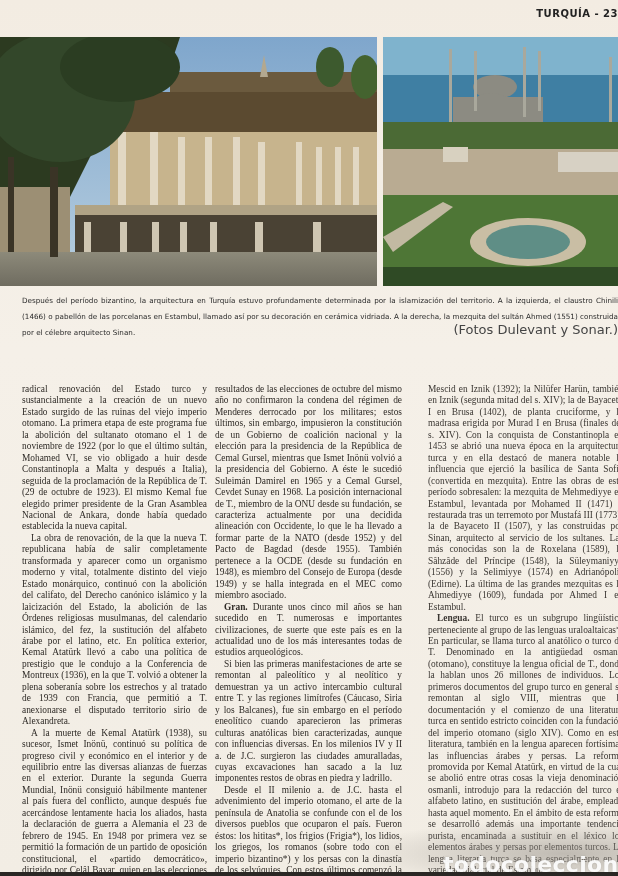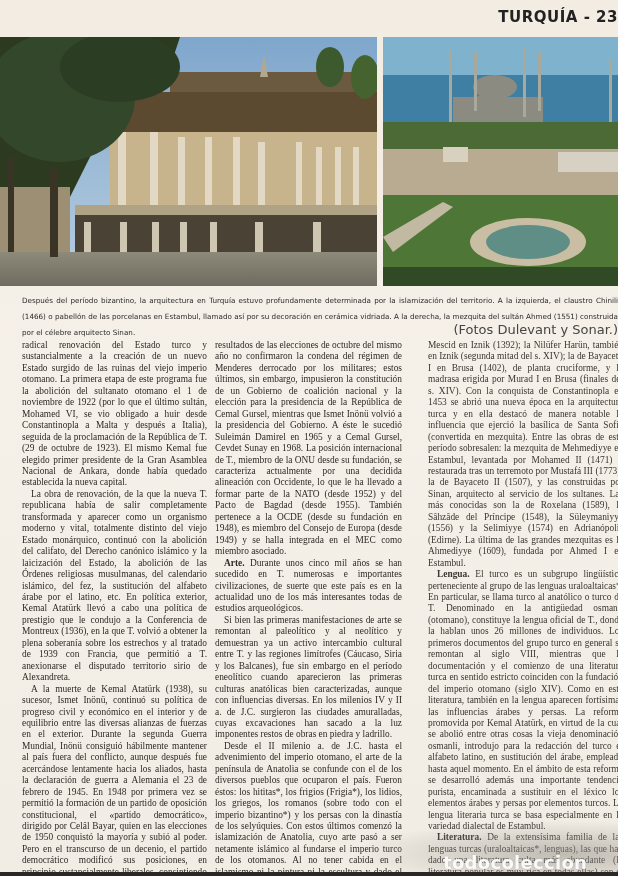--- a/index.html
+++ b/index.html
@@ -1,37 +1,37 @@
 <!DOCTYPE html>
 <html><head>
 <meta charset="utf-8">
 <style>
   html,body{margin:0;padding:0;}
   body{width:618px;height:876px;overflow:hidden;background:#f4efe6;position:relative;
        font-family:"Liberation Serif","DejaVu Serif",serif;color:#2a2622;}
   .page{position:absolute;inset:0;background:linear-gradient(180deg,#f3ece2 0%,#f5f0e8 40%,#f2ede4 100%);}
   .running-head{position:absolute;top:8px;right:0;font-family:"DejaVu Sans","Liberation Sans",sans-serif;
-       font-weight:bold;font-size:15px;letter-spacing:0.5px;color:#222;white-space:nowrap;text-align:center;}
+       font-weight:bold;font-size:10px;letter-spacing:0.5px;color:#222;white-space:nowrap;text-align:center;}
   .photo{position:absolute;top:37px;height:249px;overflow:hidden;}
   .photo-left{left:0;width:377px;}
   .photo-right{left:383px;width:235px;}
   .photo svg{display:block;width:100%;height:100%;}
   .caption{position:absolute;left:22px;top:293px;width:596px;font-family:"DejaVu Sans","Liberation Sans",sans-serif;
        font-size:7.2px;line-height:16px;color:#2b2b2b;text-align:justify;}
   .credit{position:absolute;right:0;top:322px;font-family:"DejaVu Sans","Liberation Sans",sans-serif;
        font-size:13px;color:#444;white-space:nowrap;}
   .col{position:absolute;top:340px;font-size:9.4px;line-height:11.45px;text-align:justify;hyphens:auto;color:#2e2a26;}
   .col p{margin:0;text-indent:9px;}
-  .col p.first{text-indent:0;}
+  .col p.first{text-indent:0;margin-top:44px;}
   .col-1{left:22px;width:185px;}
   .col-2{left:215px;width:187px;}
   .col-3{left:428px;width:195px;color:#3a3632;}
   .section-head{font-weight:bold;}
   .watermark{position:absolute;left:443px;top:852px;font-family:"DejaVu Sans","Liberation Sans",sans-serif;
-       font-weight:bold;font-size:18px;color:rgba(255,255,255,0.92);letter-spacing:0.3px;
+       font-weight:bold;font-size:22px;color:rgba(255,255,255,0.92);letter-spacing:0.3px;
        text-shadow:0 0 2px rgba(120,120,120,0.35);}
   .fold-shadow{position:absolute;left:350px;top:820px;width:268px;height:56px;
        background:radial-gradient(ellipse at 80% 60%,rgba(150,145,138,0.55),rgba(150,145,138,0) 70%);}
   .bottom-edge{position:absolute;left:0;bottom:0;width:618px;height:4px;background:#2a2724;}
 </style>
 </head>
 <body>
 
 <div class="page">
 
@@ -121,21 +121,21 @@
   <div class="credit">(Fotos Dulevant y Sonar.)</div>
 
   <div class="col col-1">
     <p class="first">radical renovación del Estado turco y sustancialmente a la creación de un nuevo Estado surgido de las ruinas del viejo imperio otomano. La primera etapa de este programa fue la abolición del sultanato otomano el 1 de noviembre de 1922 (por lo que el último sultán, Mohamed VI, se vio obligado a huir desde Constantinopla a Malta y después a Italia), seguida de la proclamación de la República de T. (29 de octubre de 1923). El mismo Kemal fue elegido primer presidente de la Gran Asamblea Nacional de Ankara, donde había quedado establecida la nueva capital.</p>
     <p>La obra de renovación, de la que la nueva T. republicana había de salir completamente transformada y aparecer como un organismo moderno y vital, totalmente distinto del viejo Estado monárquico, continuó con la abolición del califato, del Derecho canónico islámico y la laicización del Estado, la abolición de las Órdenes religiosas musulmanas, del calendario islámico, del fez, la sustitución del alfabeto árabe por el latino, etc. En política exterior, Kemal Atatürk llevó a cabo una política de prestigio que le condujo a la Conferencia de Montreux (1936), en la que T. volvió a obtener la plena soberanía sobre los estrechos y al tratado de 1939 con Francia, que permitió a T. anexionarse el disputado territorio sirio de Alexandreta.</p>
     <p>A la muerte de Kemal Atatürk (1938), su sucesor, Ismet Inönü, continuó su política de progreso civil y económico en el interior y de equilibrio entre las diversas alianzas de fuerzas en el exterior. Durante la segunda Guerra Mundial, Inönü consiguió hábilmente mantener al país fuera del conflicto, aunque después fue acercándose lentamente hacia los aliados, hasta la declaración de guerra a Alemania el 23 de febrero de 1945. En 1948 por primera vez se permitió la formación de un partido de oposición constitucional, el «partido democrático», dirigido por Celâl Bayar, quien en las elecciones de 1950 conquistó la mayoría y subió al poder. Pero en el transcurso de un decenio, el partido democrático modificó sus posiciones, en principio sustancialmente liberales, consintiendo una dictadura personal al premier Adnan Menderes, contra el que se dio en mayo de 1960 un golpe de Estado militar que ocasionó la detención del mismo Menderes y del presidente de la República Celâl Bayar, condenados después a muerte en abril del año siguiente. En julio de 1961 se aprobó una nueva Constitución mediante referéndum popular. No obstante, los</p>
   </div>
 
   <div class="col col-2">
     <p class="first">resultados de las elecciones de octubre del mismo año no confirmaron la condena del régimen de Menderes derrocado por los militares; estos últimos, sin embargo, impusieron la constitución de un Gobierno de coalición nacional y la elección para la presidencia de la República de Cemal Gursel, mientras que Ismet Inönü volvió a la presidencia del Gobierno. A éste le sucedió Suleimán Damirel en 1965 y a Cemal Gursel, Cevdet Sunay en 1968. La posición internacional de T., miembro de la ONU desde su fundación, se caracteriza actualmente por una decidida alineación con Occidente, lo que le ha llevado a formar parte de la NATO (desde 1952) y del Pacto de Bagdad (desde 1955). También pertenece a la OCDE (desde su fundación en 1948), es miembro del Consejo de Europa (desde 1949) y se halla integrada en el MEC como miembro asociado.</p>
-    <p><span class="section-head">Arte.</span><span> Durante unos cinco mil años se han sucedido en T. numerosas e importantes civilizaciones, de suerte que este país es en la actualidad uno de los más interesantes todas de estudios arqueológicos.</span></p>
+    <p><span class="section-head">Gran.</span><span> Durante unos cinco mil años se han sucedido en T. numerosas e importantes civilizaciones, de suerte que este país es en la actualidad uno de los más interesantes todas de estudios arqueológicos.</span></p>
     <p>Si bien las primeras manifestaciones de arte se remontan al paleolítico y al neolítico y demuestran ya un activo intercambio cultural entre T. y las regiones limítrofes (Cáucaso, Siria y los Balcanes), fue sin embargo en el período eneolítico cuando aparecieron las primeras culturas anatólicas bien caracterizadas, aunque con influencias diversas. En los milenios IV y II a. de J.C. surgieron las ciudades amuralladas, cuyas excavaciones han sacado a la luz imponentes restos de obras en piedra y ladrillo.</p>
     <p>Desde el II milenio a. de J.C. hasta el advenimiento del imperio otomano, el arte de la península de Anatolia se confunde con el de los diversos pueblos que ocuparon el país. Fueron éstos: los hititas*, los frigios (Frigia*), los lidios, los griegos, los romanos (sobre todo con el imperio bizantino*) y los persas con la dinastía de los selyúquies. Con estos últimos comenzó la islamización de Anatolia, cuyo arte pasó a ser netamente islámico al fundarse el imperio turco de los otomanos. Al no tener cabida en el islamismo ni la pintura ni la escultura y dado el carácter religioso del arte musulmán, la manifestación artística turca por excelencia es la mezquita*. De éstas, entre las que se construyeron con anterioridad a la conquista de Constantinopla (1453) destacan: la aljama de Brusa, la Ulu Gâmi (1421); la Yesil</p>
   </div>
 
   <div class="col col-3">
     <p class="first">Mescid en Iznik (1392); la Nilüfer Harün, también en Iznik (segunda mitad del s. XIV); la de Bayaceto I en Brusa (1402), de planta cruciforme, y la madrasa erigida por Murad I en Brusa (finales del s. XIV). Con la conquista de Constantinopla en 1453 se abrió una nueva época en la arquitectura turca y en ella destacó de manera notable la influencia que ejerció la basílica de Santa Sofía (convertida en mezquita). Entre las obras de este período sobresalen: la mezquita de Mehmediyye en Estambul, levantada por Mohamed II (1471) y restaurada tras un terremoto por Mustafá III (1773); la de Bayaceto II (1507), y las construidas por Sinan, arquitecto al servicio de los sultanes. Las más conocidas son la de Roxelana (1589), la Sâhzâde del Príncipe (1548), la Süleymaniyye (1556) y la Selimiyye (1574) en Adrianópolis (Edirne). La última de las grandes mezquitas es la Ahmediyye (1609), fundada por Ahmed I en Estambul.</p>
     <p><span class="section-head">Lengua.</span><span> El turco es un subgrupo lingüístico perteneciente al grupo de las lenguas uraloaltaicas*. En particular, se llama turco al anatólico o turco de T. Denominado en la antigüedad osmanli (otomano), constituye la lengua oficial de T., donde la hablan unos 26 millones de individuos. Los primeros documentos del grupo turco en general se remontan al siglo VIII, mientras que la documentación y el comienzo de una literatura turca en sentido estricto coinciden con la fundación del imperio otomano (siglo XIV). Como en esta literatura, también en la lengua aparecen fortísimas las influencias árabes y persas. La reforma promovida por Kemal Atatürk, en virtud de la cual se abolió entre otras cosas la vieja denominación osmanli, introdujo para la redacción del turco el alfabeto latino, en sustitución del árabe, empleado hasta aquel momento. En el ámbito de esta reforma se desarrolló además una importante tendencia purista, encaminada a sustituir en el léxico los elementos árabes y persas por elementos turcos. La lengua literaria turca se basa especialmente en la variedad dialectal de Estambul.</span></p>
     <p><span class="section-head">Literatura.</span><span> De la extensísima familia de las lenguas turcas (uraloaltaicas*, lenguas), las que han dado una literatura culta más abundante (la literatura popular es muy rica en todas ellas) son el turco osmanli (otomano), el turco oriental, conocido hoy como uzbek y en la Edad Media como cagatái, y el âzerí o turco del Azerbaiyán. Los do-</span></p>
   </div>
 

